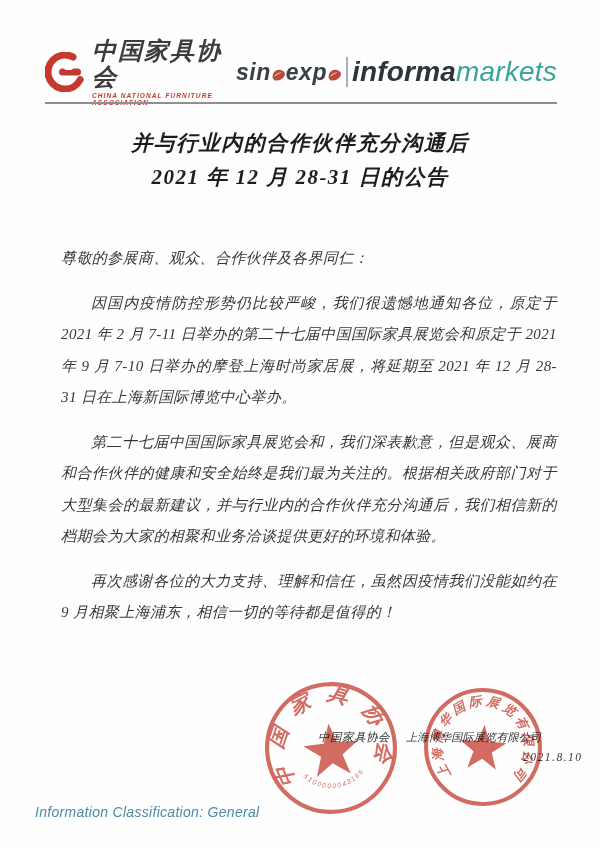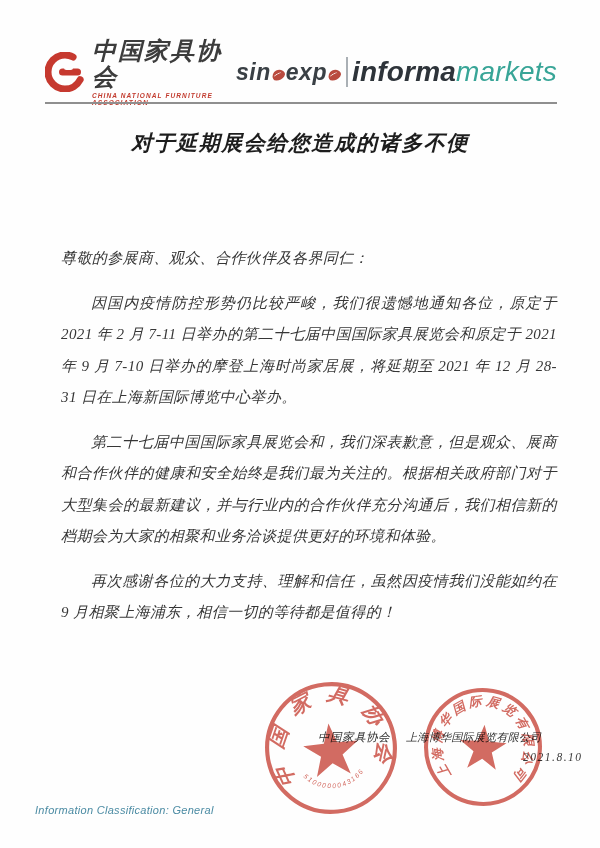--- a/index.html
+++ b/index.html
@@ -66,21 +66,21 @@
   .org-left  { position:absolute; left:318px; top:50px; font-size:11.5px; color:#2f2f2f; letter-spacing:0.5px; z-index:1; }
   .org-right { position:absolute; left:406px; top:50px; font-size:11px;  color:#2f2f2f; letter-spacing:0.3px; z-index:1; }
   .sig-date  { position:absolute; left:483px; top:71px; font-size:11.5px; color:#3a3a3a; letter-spacing:1.5px; z-index:1;margin-left:40px; }
   .stamp { position:absolute; z-index:2; opacity:0.85; mix-blend-mode:multiply; }
   .stamp-left  { left:263px; top:0;  width:136px; height:136px; transform:rotate(-6deg); }
   .stamp-right { left:422px; top:6px; width:122px; height:122px; transform:rotate(4deg); }
   
   .footer-class {
     position:absolute; left:35px; top:804px;
     font-family:"Liberation Sans","DejaVu Sans",sans-serif;
-    font-size:11px; color:#4b8ba3; letter-spacing:0.3px;
+    font-size:14px; color:#4b8ba3; letter-spacing:0.3px;
   }
 </style>
 </head>
 <body>
 
 <div class="page">
 
   <div class="header">
     <div class="assoc">
       <svg class="assoc-emblem" viewBox="0 0 40 40">
@@ -102,21 +102,22 @@
       </span>
       <span class="brand-divider"></span>
       <span class="informa">
         <span class="b1">informa</span><span class="b2">markets</span>
       </span>
     </div>
   </div>
   <div class="header-rule"></div>
 
   <div class="title">
-    <div>对于延期展会给您造成的诸多不便</div>
+    <div>并与行业内的合作伙伴充分沟通后</div>
+    <div>2021 年 12 月 28-31 日的公告</div>
   </div>
 
   <div class="body-text">
     <div class="salutation">尊敬的参展商、观众、合作伙伴及各界同仁：</div>
     <div class="para">因国内疫情防控形势仍比较严峻，我们很遗憾地通知各位，原定于 2021 年 2 月 7-11 日举办的第二十七届中国国际家具展览会和原定于 2021 年 9 月 7-10 日举办的摩登上海时尚家居展，将延期至 2021 年 12 月 28-31 日在上海新国际博览中心举办。</div>
     <div class="para">第二十七届中国国际家具展览会和，我们深表歉意，但是观众、展商和合作伙伴的健康和安全始终是我们最为关注的。根据相关政府部门对于大型集会的最新建议，并与行业内的合作伙伴充分沟通后，我们相信新的档期会为大家的相聚和业务洽谈提供更好的环境和体验。</div>
     <div class="para">再次感谢各位的大力支持、理解和信任，虽然因疫情我们没能如约在 9 月相聚上海浦东，相信一切的等待都是值得的！</div>
   </div>
 
   <div class="sig-area">

